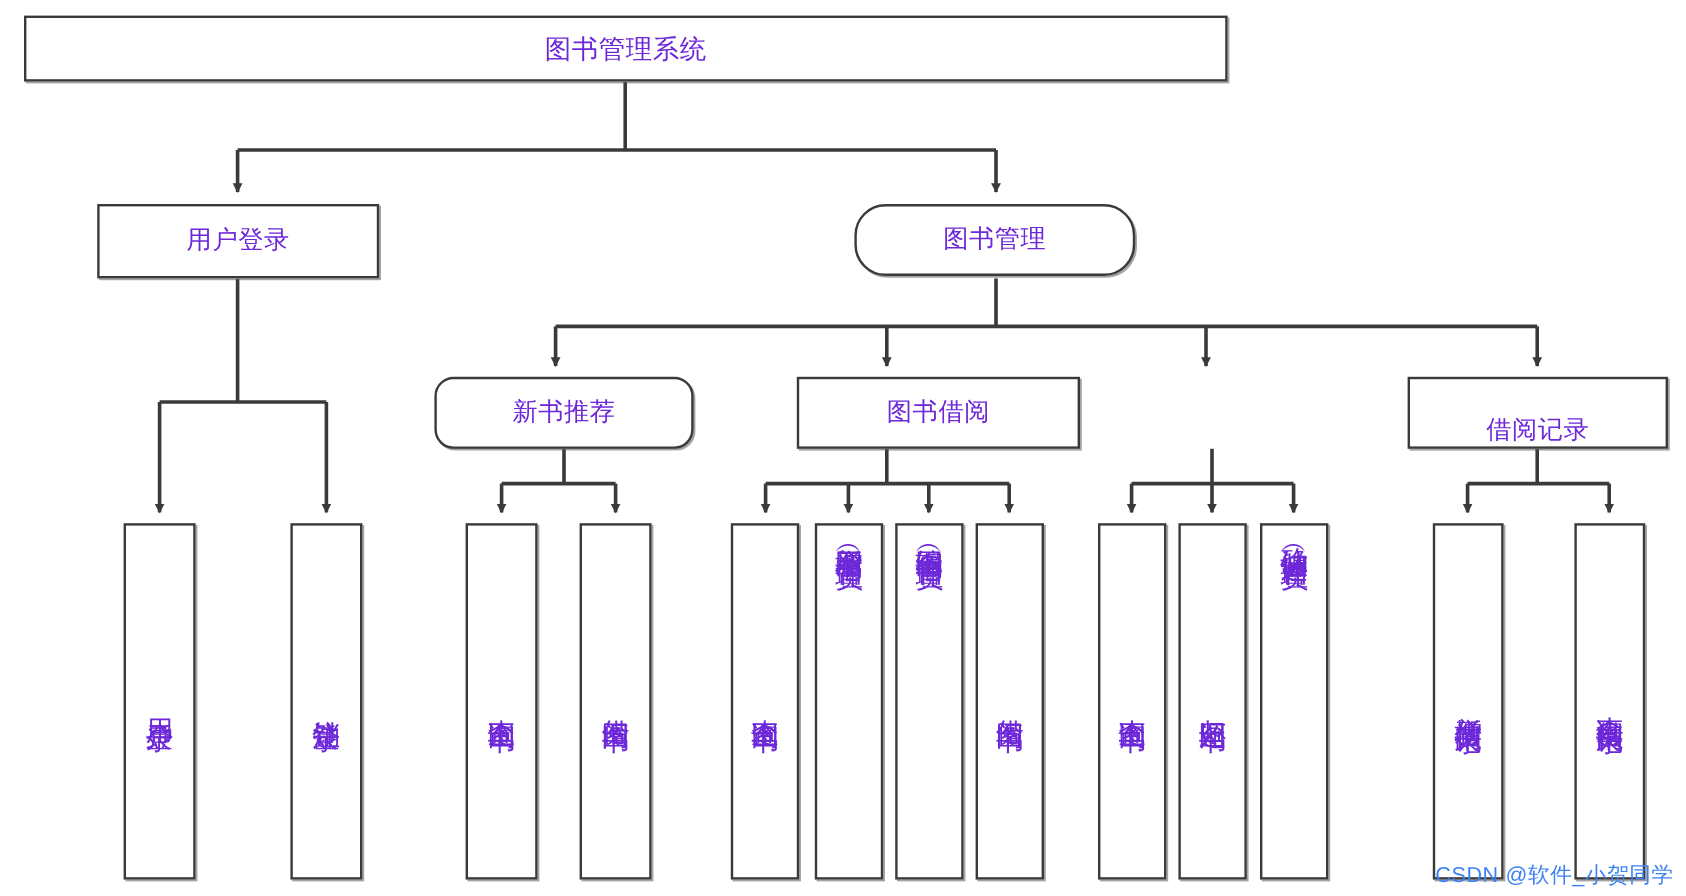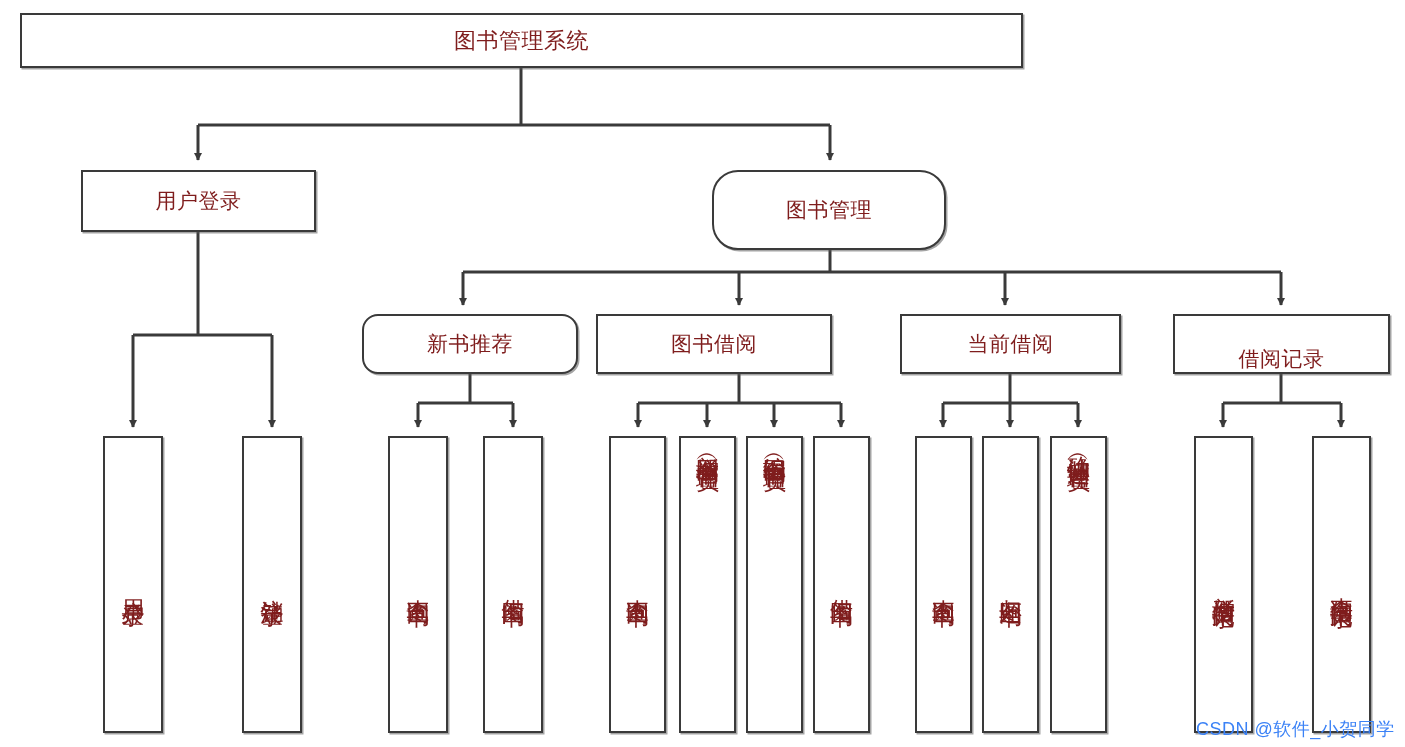--- a/index.html
+++ b/index.html
@@ -32,21 +32,21 @@
     box-sizing: border-box;
     background: #ffffff;
     border: 2px solid #3a3a3a;
     box-shadow: 1.5px 1.5px 0 0 rgba(90,90,90,0.55);
     display: flex;
     align-items: center;
     justify-content: center;
     color: #333333;
   }
   .node .label {
-    color: #7f1d1d;
+    color: #6d28d9;
     line-height: 1.18;
     letter-spacing: 0.5px;
     white-space: pre-wrap;
     text-align: center;
   }
   .node.horiz .label {
     font-size: 21px;
   }
   .node.root .label {
     font-size: 22px;
@@ -147,32 +147,29 @@
     </g>
   </svg>
 
   <div class="node horiz root" style="left:20px; top:13px; width:1003px; height:55px;">
     <span class="label">图书管理系统</span>
   </div>
 
   <div class="node horiz" style="left:81px; top:170px; width:235px; height:62px;">
     <span class="label">用户登录</span>
   </div>
-  <div class="node horiz" style="left:712px; top:170px; width:234px; height:80px;border-radius:26px;">
+  <div class="node horiz" style="left:712px; top:170px; width:234px; height:60px;border-radius:26px;">
     <span class="label">图书管理</span>
   </div>
 
   <div class="node horiz" style="left:362px; top:314px; width:216px; height:60px;border-radius:16px;">
     <span class="label">新书推荐</span>
   </div>
-  <div class="node horiz" style="left:596px; top:314px; width:236px; height:60px;">
+  <div class="node horiz" style="left:664px; top:314px; width:236px; height:60px;">
     <span class="label">图书借阅</span>
-  </div>
-  <div class="node horiz" style="left:900px; top:314px; width:221px; height:60px;">
-    <span class="label">当前借阅</span>
   </div>
   <div class="node horiz" style="left:1173px; top:314px; width:217px; height:60px;align-items:flex-end;">
     <span class="label">借阅记录</span>
   </div>
 
   <div class="node vert mid" style="left:103px; top:436px; width:60px; height:297px;">
     <span class="label">用户登录</span>
   </div>
   <div class="node vert mid" style="left:242px; top:436px; width:60px; height:297px;">
     <span class="label">注销登录</span>

